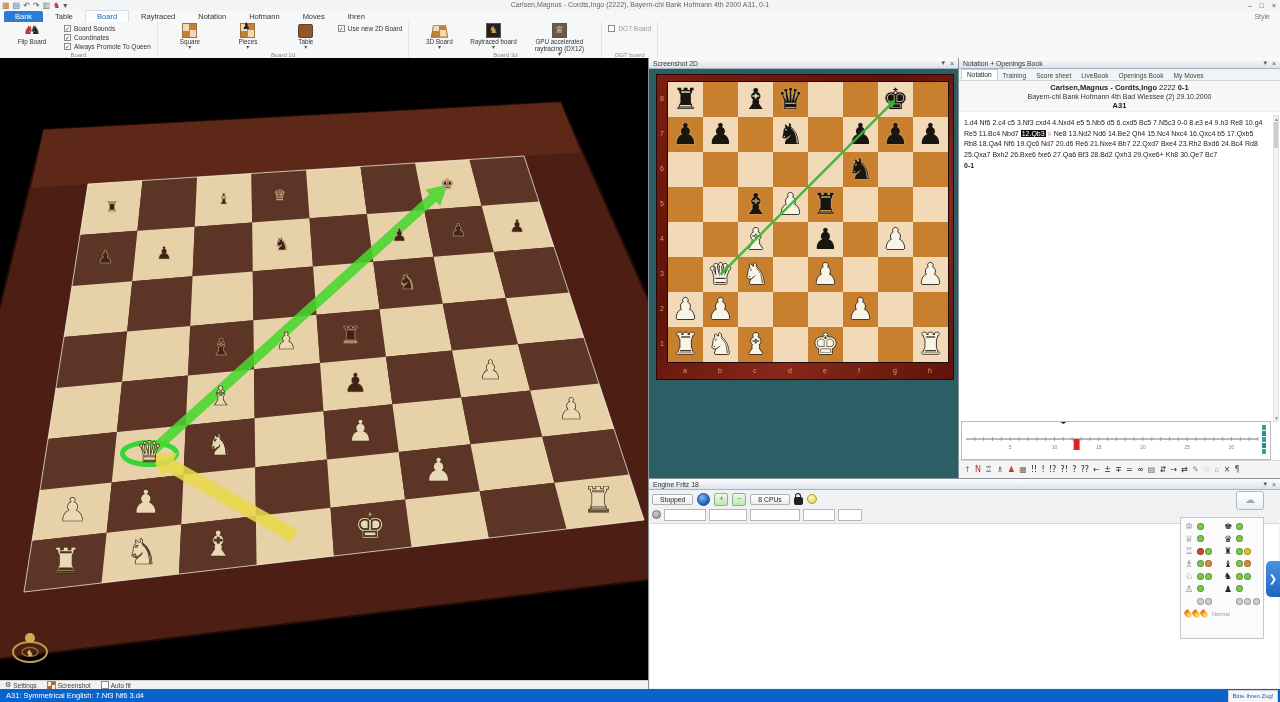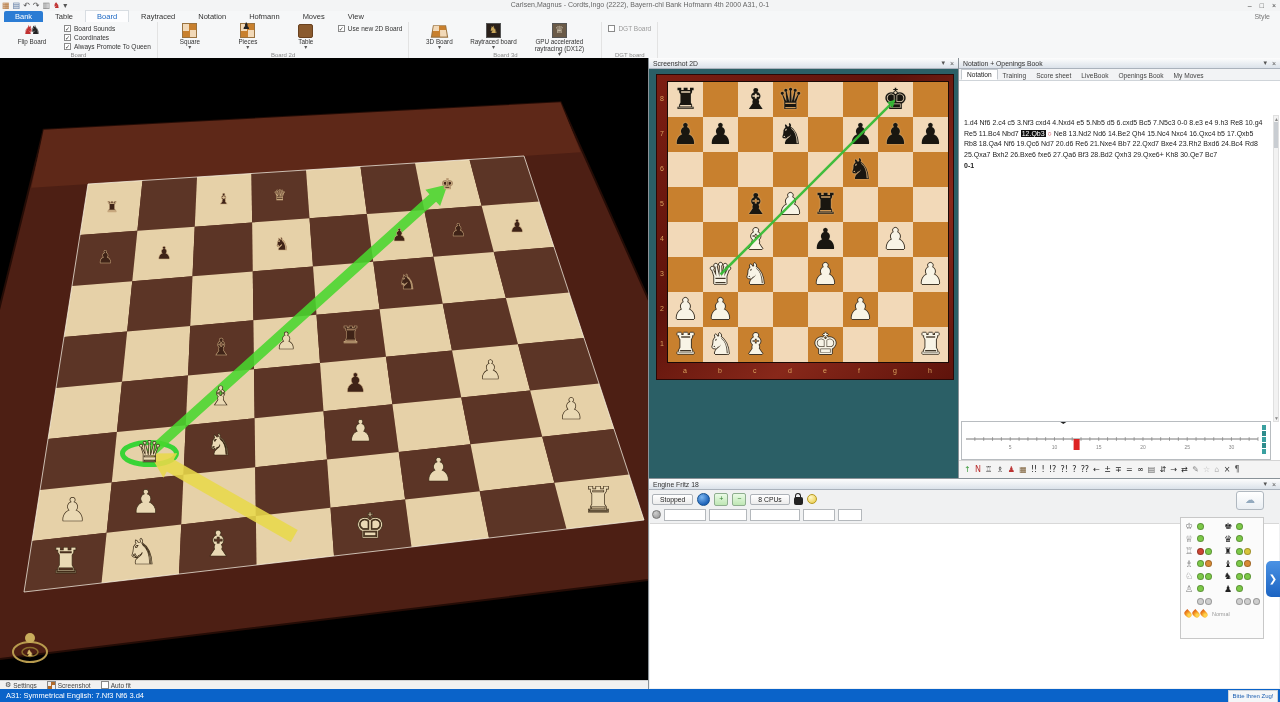--- a/index.html
+++ b/index.html
@@ -118,21 +118,21 @@
 </div>
 
 <div id="tabsrow" class="abs">
     <span class="rtab file">Bank</span>
     <span class="rtab ">Table</span>
     <span class="rtab active">Board</span>
     <span class="rtab ">Raytraced</span>
     <span class="rtab ">Notation</span>
     <span class="rtab ">Hofmann</span>
     <span class="rtab ">Moves</span>
-    <span class="rtab ">View</span>
+    <span class="rtab ">Ihren</span>
   </div>
 <div id="style-label">Style</div>
 
 <div id="ribbon" class="abs">
     <div class="rgroup">
       <div class="rgroup-body">
         <div class="bigbtn">
           <div class="ic">
             <div class="knightpair">
               <span style="color: rgb(192, 48, 48); left: 0px; transform: scaleX(-1);">♞</span>
@@ -491,20 +491,29 @@
     <span class="pic">×</span>
   </div>
   <div id="notetabs">
       <span class="ntab active">Notation</span>
       <span class="ntab">Training</span>
       <span class="ntab">Score sheet</span>
       <span class="ntab">LiveBook</span>
       <span class="ntab">Openings Book</span>
       <span class="ntab">My Moves</span>
     </div>
+  <div id="gamehdr">
+    <div id="gh1">
+      <b>Carlsen,Magnus - Cordts,Ingo</b>
+      <span>2222</span>
+      <b>0-1</b>
+    </div>
+    <div id="gh2">Bayern-chl Bank Hofmann 4th Bad Wiessee (2)  29.10.2000</div>
+    <div id="gh3">A31</div>
+  </div>
   <div id="moves"><span>1.d4 Nf6 2.c4 c5 3.Nf3 cxd4 4.Nxd4 e5 5.Nb5 d5 6.cxd5 Bc5 7.N5c3 0-0 8.e3 e4 9.h3 Re8 10.g4 Re5 11.Bc4 Nbd7 </span><span class="curmove">12.Qb3</span><span> </span><span class="bookmark">○</span><span> Ne8 13.Nd2 Nd6 14.Be2 Qh4 15.Nc4 Nxc4 16.Qxc4 b5 17.Qxb5 Rb8 18.Qa4 Nf6 19.Qc6 Nd7 20.d6 Re6 21.Nxe4 Bb7 22.Qxd7 Bxe4 23.Rh2 Bxd6 24.Bc4 Rd8 25.Qxa7 Bxh2 26.Bxe6 fxe6 27.Qa6 Bf3 28.Bd2 Qxh3 29.Qxe6+ Kh8 30.Qe7 Bc7</span><span class="result">0-1</span></div>
   <div id="notescroll">
     <div class="arr" style="top:0;">▲</div>
     <div class="thumb"></div>
     <div class="arr" style="bottom:0;">▼</div>
   </div>
   <div id="evalstrip">
     <svg id="evalsvg" width="100%" height="100%">
         <line x1="4" y1="17" x2="296" y2="17" stroke="#555" stroke-width="0.8"></line>
         <line x1="12.848484848484848" y1="15" x2="12.848484848484848" y2="19" stroke="#777" stroke-width="0.6"></line>

